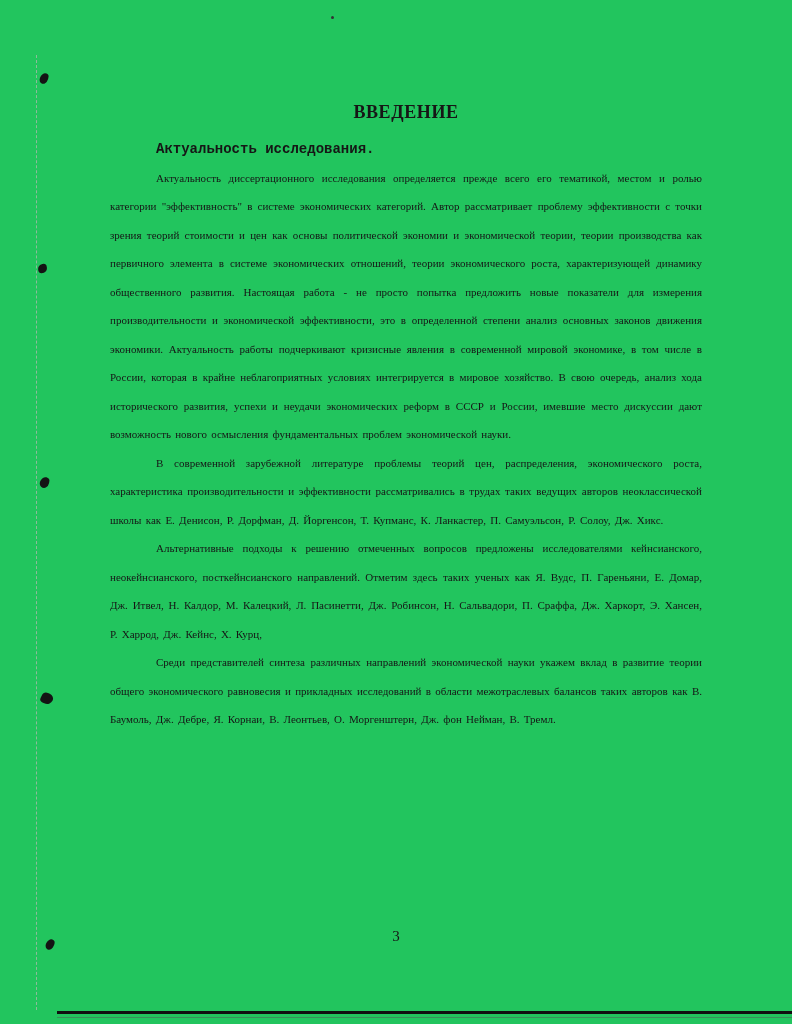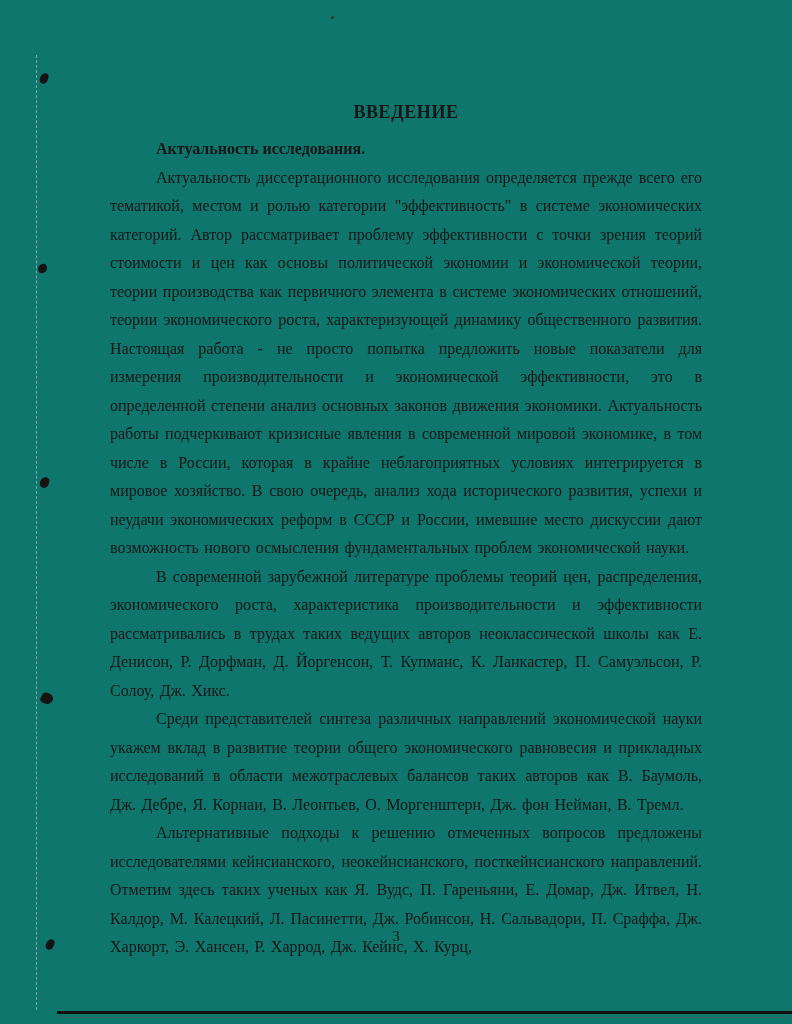--- a/index.html
+++ b/index.html
@@ -4,49 +4,50 @@
 <style>
   html, body {
     margin: 0;
     padding: 0;
     background: #e9e9e7;
   }
   .scan-page {
     position: relative;
     width: 792px;
     height: 1024px;
-    background: #0f766e;
+    background: #22c55e;
     font-family: "Liberation Serif", serif;
     color: #161616;
     overflow: hidden;
   }
   .content {
     position: absolute;
     left: 110px;
     top: 98px;
     width: 592px;
   }
   .doc-title {
     text-align: center;
     font-size: 18px;
     font-weight: bold;
     letter-spacing: 0.6px;
     margin: 0 0 9px 0;
     line-height: 28px;
   }
   .section-heading {
     font-weight: bold;
-    font-size: 16px;
+    font-size: 14px;
     line-height: 28.5px;
     text-indent: 46px;
     margin: 0;
+    font-family: Liberation Mono, monospace;
   }
   .para {
     margin: 0;
-    font-size: 16px;
+    font-size: 11px;
     line-height: 28.5px;
     text-align: justify;
     text-indent: 46px;
     word-spacing: 1.5px;
   }
   .page-number {
     position: absolute;
     left: 0;
     top: 928px;
     width: 100%;
@@ -117,23 +118,23 @@
 
     <h1 class="doc-title">ВВЕДЕНИЕ</h1>
 
     <p class="section-heading">Актуальность исследования.</p>
 
     <p class="para">Актуальность диссертационного исследования определяется прежде всего его тематикой, местом и ролью категории "эффективность" в системе экономических категорий.  Автор рассматривает проблему эффективности с точки зрения теорий стоимости и цен как основы политической экономии и экономической теории, теории производства как первичного элемента в системе экономических отношений, теории экономического роста, характеризующей динамику общественного развития.  Настоящая работа - не просто попытка предложить новые показатели для измерения производительности и экономической эффективности, это в определенной степени анализ основных законов движения экономики.  Актуальность работы подчеркивают кризисные явления в современной мировой экономике, в том числе в России, которая в крайне неблагоприятных условиях интегрируется в мировое хозяйство.  В свою очередь, анализ хода исторического развития, успехи и неудачи экономических реформ в СССР и России, имевшие место дискуссии дают возможность нового осмысления фундаментальных проблем экономической науки.</p>
 
 
     <p class="para">В современной зарубежной литературе проблемы теорий цен, распределения, экономического роста, характеристика производительности и эффективности рассматривались в трудах таких ведущих авторов неоклассической школы как Е. Денисон, Р. Дорфман, Д. Йоргенсон, Т. Купманс, К. Ланкастер, П. Самуэльсон, Р. Солоу, Дж. Хикс.</p>
 
+    <p class="para">Альтернативные подходы к решению отмеченных вопросов предложены исследователями кейнсианского, неокейнсианского, посткейнсианского направлений. Отметим здесь таких ученых как Я. Вудс, П. Гареньяни, Е. Домар, Дж. Итвел, Н. Калдор, М. Калецкий, Л. Пасинетти, Дж. Робинсон, Н. Сальвадори, П. Сраффа, Дж. Харкорт, Э. Хансен, Р. Харрод, Дж. Кейнс, Х. Курц,</p>
+
     <p class="para">Среди представителей синтеза различных направлений экономической науки укажем вклад в развитие теории общего экономического равновесия и прикладных исследований в области межотраслевых балансов таких авторов как В. Баумоль, Дж. Дебре, Я. Корнаи, В. Леонтьев, О. Моргенштерн, Дж. фон Нейман, В. Тремл.</p>
-
-    <p class="para">Альтернативные подходы к решению отмеченных вопросов предложены исследователями кейнсианского, неокейнсианского, посткейнсианского направлений. Отметим здесь таких ученых как Я. Вудс, П. Гареньяни, Е. Домар, Дж. Итвел, Н. Калдор, М. Калецкий, Л. Пасинетти, Дж. Робинсон, Н. Сальвадори, П. Сраффа, Дж. Харкорт, Э. Хансен, Р. Харрод, Дж. Кейнс, Х. Курц,</p>
 
   </div>
 
   <div class="page-number">3</div>
 
   <div class="bottom-scan-line"></div>
   <div class="bottom-scan-line-thin"></div>
 
 </div>
 

